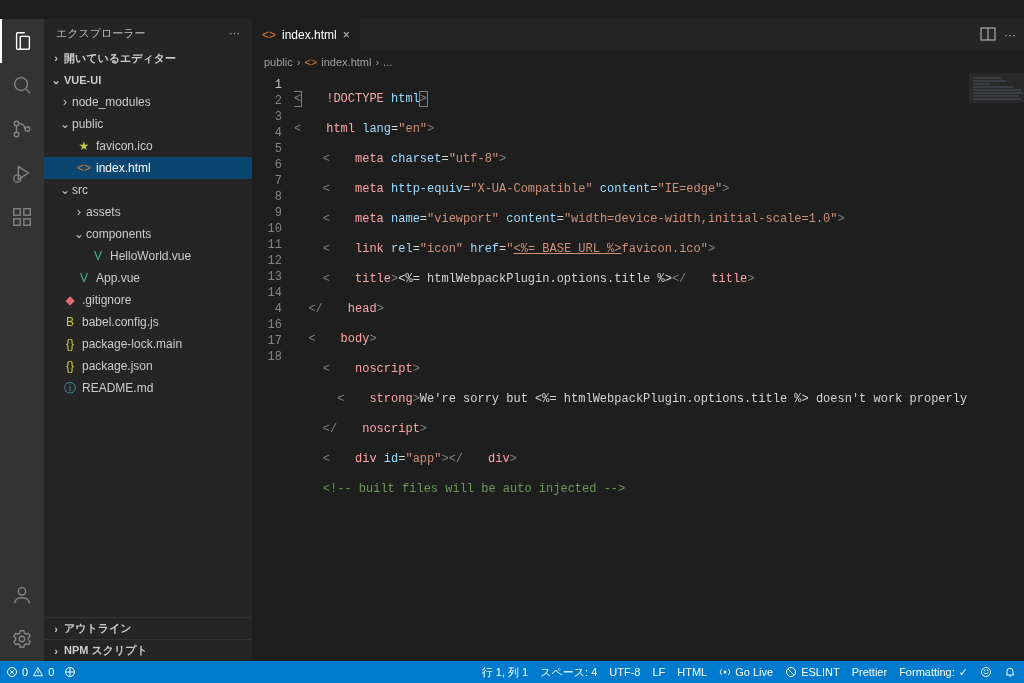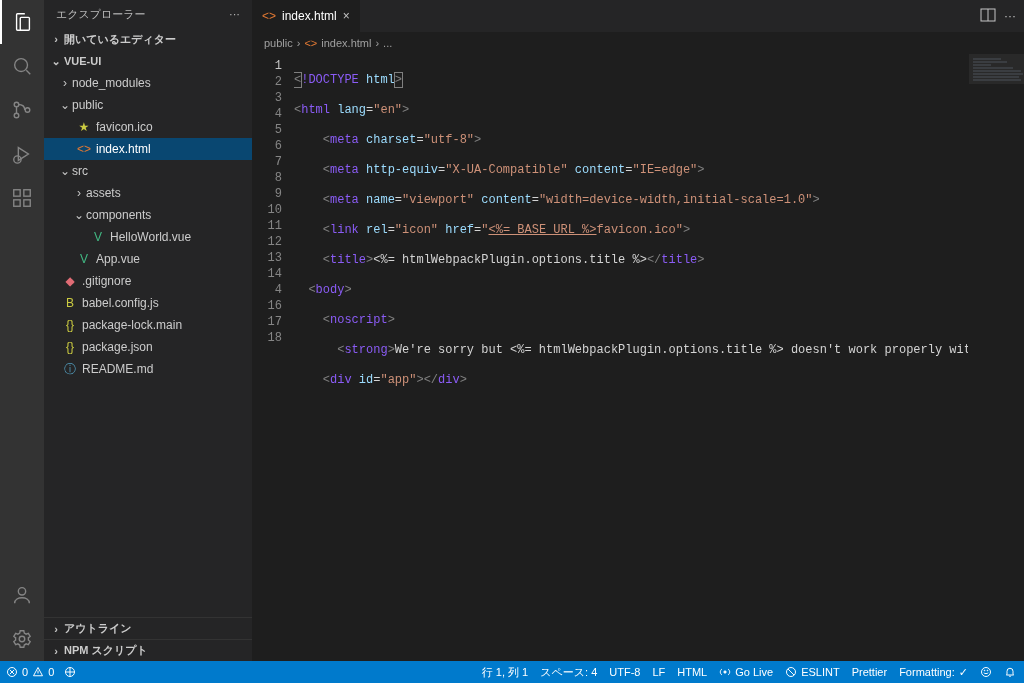--- a/index.html
+++ b/index.html
@@ -7,21 +7,21 @@
   font-family: "Segoe UI", "Yu Gothic UI", sans-serif;
   font-size: 12px;
   color: #cccccc;
   background: #1e1e1e;
   display: flex;
   flex-direction: column;
   height: 683px;
   width: 1024px;
   overflow: hidden;
 }
-.main-layout { display: flex; flex: 1; overflow: hidden; }
+.main-layout { display: flex; flex: 1; overflow: hidden; margin-top: 19px; }
 .activity-bar {
   width: 44px;
   background: #333333;
   display: flex;
   flex-direction: column;
   align-items: center;
 }
 .activity-bar .spacer { flex: 1; }
 .activity-bar .ab-item {
   width: 44px; height: 44px;
@@ -111,21 +111,21 @@
 .code {
   flex: 1;
   font-family: Consolas, "Courier New", monospace;
   font-size: 12px;
   padding-top: 4px;
   white-space: pre;
   overflow: hidden;
 }
 .code .cl { height: 16px; line-height: 16px; }
 .tok-tag { color: #808080; }
-.tok-name { color: #8b5cf6; }
+.tok-name { color: #fca5a5; padding-left: 25px; }
 .tok-attr { color: #9cdcfe; }
 .tok-str { color: #ce9178; }
 .tok-comment { color: #6a9955; }
 .tok-url { color: #ce9178; text-decoration: underline; }
 .tok-text { color: #d4d4d4; }
 .cursor-box { outline: 1px solid #7f7f7f; }
 .minimap {
   position: absolute;
   right: 0; top: 0; bottom: 0;
   width: 56px;
@@ -339,24 +339,27 @@
           <div class="ln">18</div>
       </div>
       <div class="code">
 <div class="cl"><span class="tok-tag cursor-box">&lt;</span><span class="tok-name">!DOCTYPE</span><span class="tok-attr"> html</span><span class="tok-tag cursor-box">&gt;</span></div>
 <div class="cl"><span class="tok-tag">&lt;</span><span class="tok-name">html</span><span class="tok-attr"> lang</span><span class="tok-text">=</span><span class="tok-str">"en"</span><span class="tok-tag">&gt;</span></div>
 <div class="cl"><span class="tok-tag">    &lt;</span><span class="tok-name">meta</span><span class="tok-attr"> charset</span><span class="tok-text">=</span><span class="tok-str">"utf-8"</span><span class="tok-tag">&gt;</span></div>
 <div class="cl"><span class="tok-tag">    &lt;</span><span class="tok-name">meta</span><span class="tok-attr"> http-equiv</span><span class="tok-text">=</span><span class="tok-str">"X-UA-Compatible"</span><span class="tok-attr"> content</span><span class="tok-text">=</span><span class="tok-str">"IE=edge"</span><span class="tok-tag">&gt;</span></div>
 <div class="cl"><span class="tok-tag">    &lt;</span><span class="tok-name">meta</span><span class="tok-attr"> name</span><span class="tok-text">=</span><span class="tok-str">"viewport"</span><span class="tok-attr"> content</span><span class="tok-text">=</span><span class="tok-str">"width=device-width,initial-scale=1.0"</span><span class="tok-tag">&gt;</span></div>
 <div class="cl"><span class="tok-tag">    &lt;</span><span class="tok-name">link</span><span class="tok-attr"> rel</span><span class="tok-text">=</span><span class="tok-str">"icon"</span><span class="tok-attr"> href</span><span class="tok-text">=</span><span class="tok-str">"</span><span class="tok-url">&lt;%= BASE_URL %&gt;</span><span class="tok-str">favicon.ico"</span><span class="tok-tag">&gt;</span></div>
 <div class="cl"><span class="tok-tag">    &lt;</span><span class="tok-name">title</span><span class="tok-tag">&gt;</span><span class="tok-text">&lt;%= htmlWebpackPlugin.options.title %&gt;</span><span class="tok-tag">&lt;/</span><span class="tok-name">title</span><span class="tok-tag">&gt;</span></div>
+<div class="cl"><span class="tok-tag">  &lt;/</span><span class="tok-name">head</span><span class="tok-tag">&gt;</span></div>
 <div class="cl"><span class="tok-tag">  &lt;</span><span class="tok-name">body</span><span class="tok-tag">&gt;</span></div>
 <div class="cl"><span class="tok-tag">    &lt;</span><span class="tok-name">noscript</span><span class="tok-tag">&gt;</span></div>
 <div class="cl"><span class="tok-tag">      &lt;</span><span class="tok-name">strong</span><span class="tok-tag">&gt;</span><span class="tok-text">We're sorry but &lt;%= htmlWebpackPlugin.options.title %&gt; doesn't work properly without JavaScript enabled. Please e</span></div>
+<div class="cl"><span class="tok-tag">    &lt;/</span><span class="tok-name">noscript</span><span class="tok-tag">&gt;</span></div>
 <div class="cl"><span class="tok-tag">    &lt;</span><span class="tok-name">div</span><span class="tok-attr"> id</span><span class="tok-text">=</span><span class="tok-str">"app"</span><span class="tok-tag">&gt;&lt;/</span><span class="tok-name">div</span><span class="tok-tag">&gt;</span></div>
+<div class="cl"><span>    </span><span class="tok-comment">&lt;!-- built files will be auto injected --&gt;</span></div>
 <div class="cl"></div>
       </div>
       <div class="minimap">
         <div class="mm-viewport"></div>
         <div class="mm-line" style="top:4px;width:28px"></div>
         <div class="mm-line" style="top:7px;width:34px"></div>
         <div class="mm-line" style="top:10px;width:18px"></div>
         <div class="mm-line" style="top:13px;width:40px"></div>
         <div class="mm-line" style="top:16px;width:48px"></div>
         <div class="mm-line" style="top:19px;width:50px"></div>

